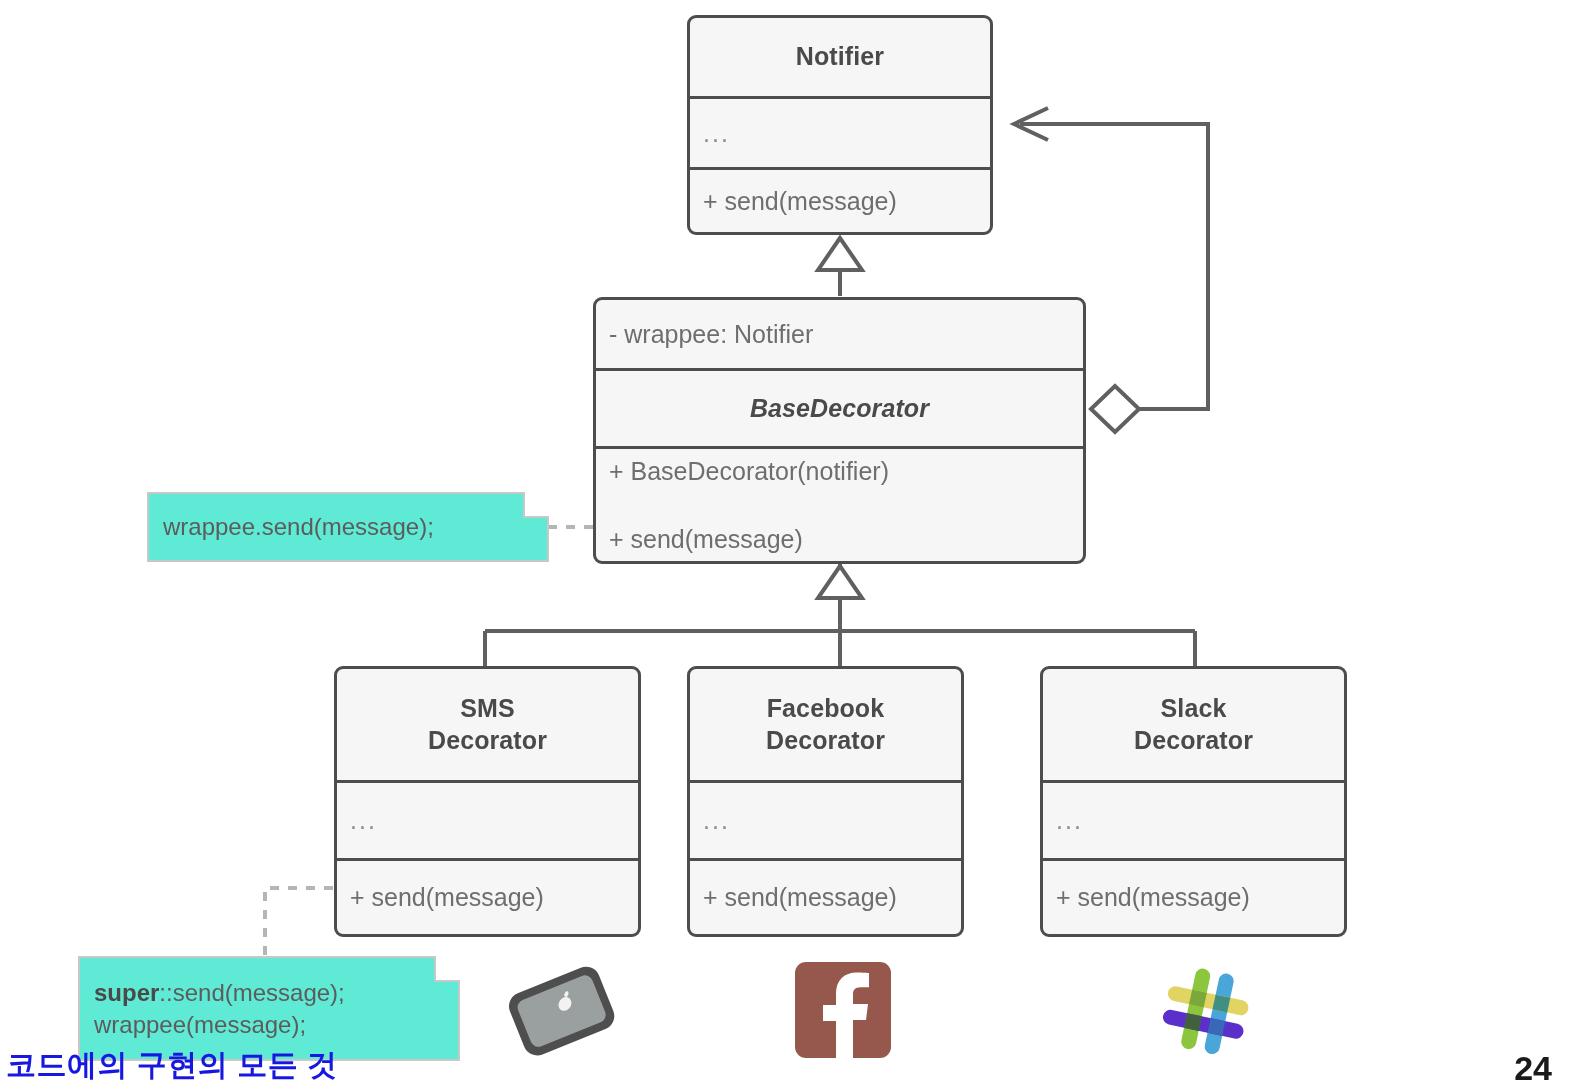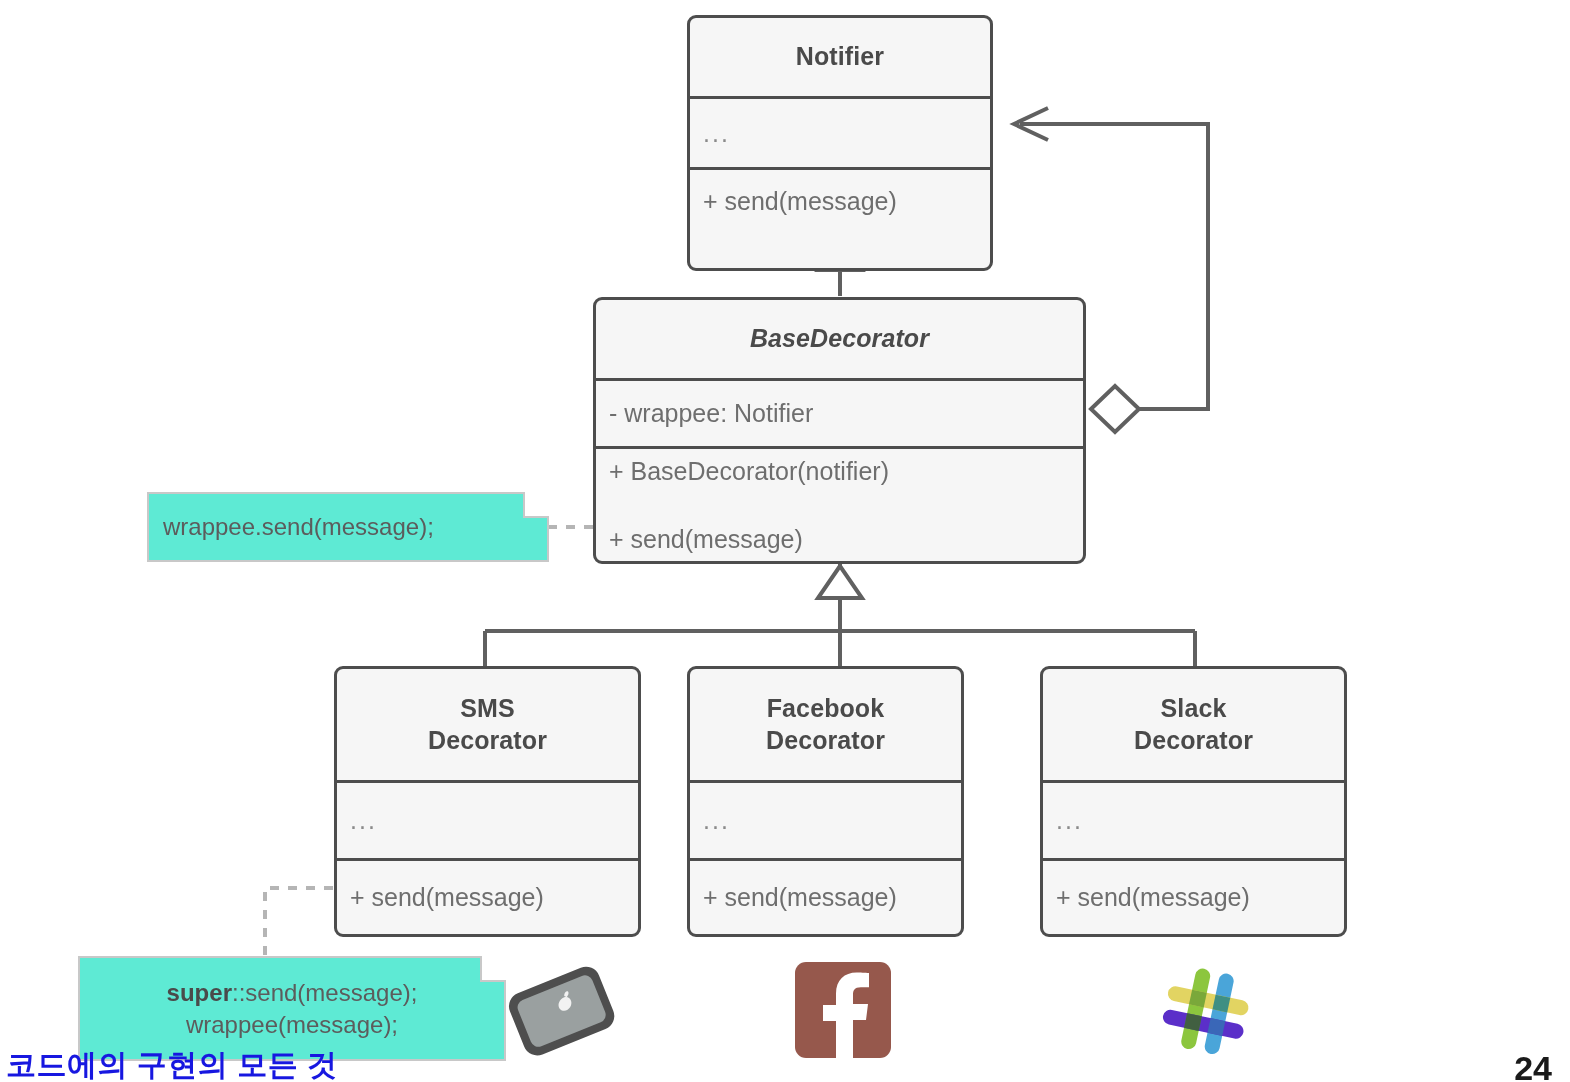--- a/index.html
+++ b/index.html
@@ -124,35 +124,35 @@
     <polygon points="1091,409 1115,386 1139,409 1115,432" fill="#ffffff" stroke="#606060" stroke-width="4" stroke-linejoin="miter"></polygon>
 
     <polyline points="1048,108 1014,124 1048,140" fill="none" stroke="#606060" stroke-width="4" stroke-linecap="butt"></polyline>
 
     <g fill="none" stroke="#b5b5b5" stroke-width="4" stroke-dasharray="9 9">
       <line x1="548" y1="527" x2="595" y2="527"></line>
       <polyline points="265,955 265,888 338,888"></polyline>
     </g>
   </svg>
 
-  <div class="uml-class" style="left:687px;top:15px;width:306px;height:256px;">
+  <div class="uml-class" style="left:687px;top:15px;width:306px;height:220px;">
     <div class="cmp cls-title" style="height:78px;">Notifier</div>
     <div class="cmp members" style="height:71px;">
       <span class="row dots">...</span>
     </div>
     <div class="cmp members" style="height:65px;">
       <span class="row">+ send(message)</span>
     </div>
   </div>
 
   <div class="uml-class" style="left:593px;top:297px;width:493px;height:267px;">
-    <div class="cmp cls-title abstract" style="height:78px;">BaseDecorator</div>
     <div class="cmp members" style="height:68px;">
       <span class="row">- wrappee: Notifier</span>
     </div>
+    <div class="cmp cls-title abstract" style="height:78px;">BaseDecorator</div>
     <div class="cmp members" style="height:115px;gap:36px;">
       <span class="row">+ BaseDecorator(notifier)</span>
       <span class="row">+ send(message)</span>
     </div>
   </div>
 
   <div class="uml-class" style="left:334px;top:666px;width:307px;height:271px;">
     <div class="cmp cls-title" style="height:111px;border-radius:11px;">
       <span class="ln">SMS</span>
       <span class="ln">Decorator</span>
@@ -189,21 +189,21 @@
     <div class="cmp members" style="height:76px;">
       <span class="row">+ send(message)</span>
     </div>
   </div>
 
   <div class="uml-note" style="left:147px;top:492px;width:402px;height:70px;">
     <span class="fold"></span>
     <span class="row">wrappee.send(message);</span>
   </div>
 
-  <div class="uml-note" style="left:78px;top:956px;width:428px;height:105px;align-items:center;">
+  <div class="uml-note" style="left:78px;top:956px;width:382px;height:105px;">
     <span class="fold"></span>
     <span class="row">
       <b>super</b><span>::send(message);</span>
     </span>
     <span class="row">wrappee(message);</span>
   </div>
 
   <div class="brand-icon" style="left:492px;top:962px;width:140px;height:100px;">
     <svg viewBox="0 0 140 100" width="140" height="100" xmlns="http://www.w3.org/2000/svg">
       <g transform="rotate(-22 70 50)">

